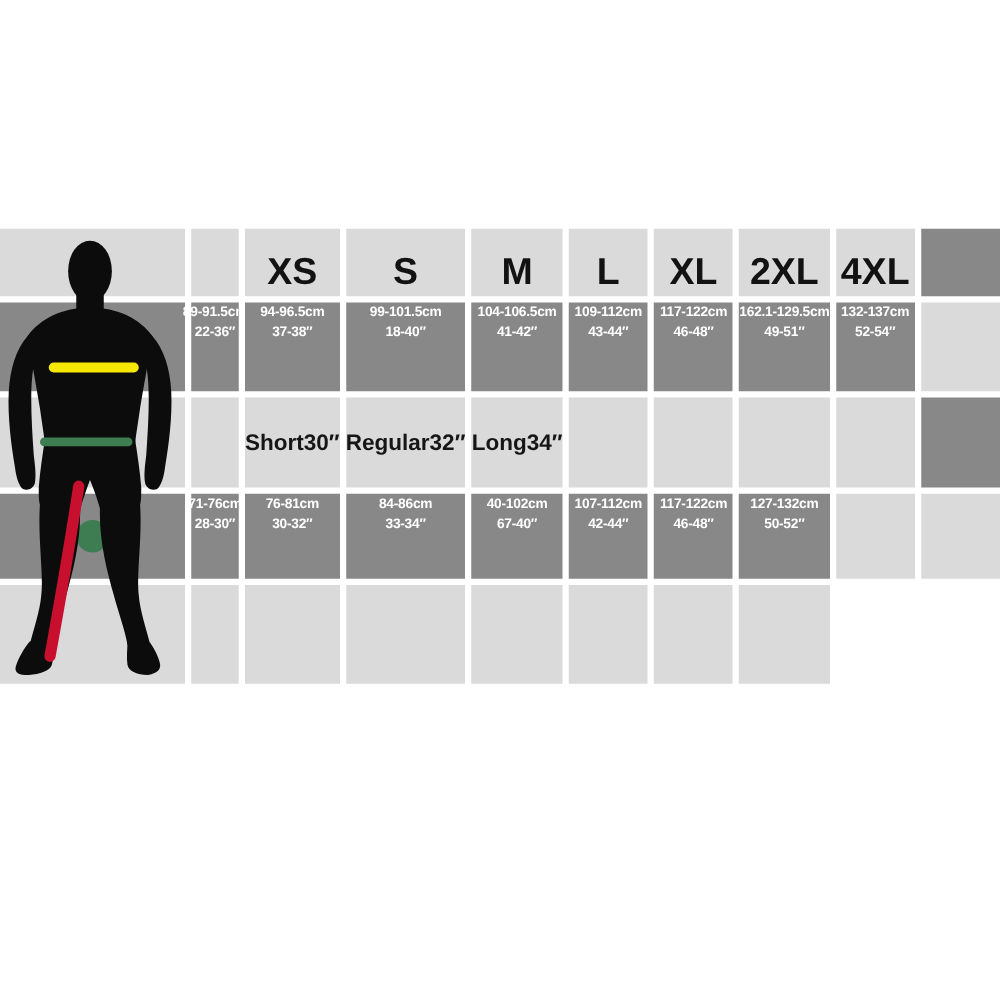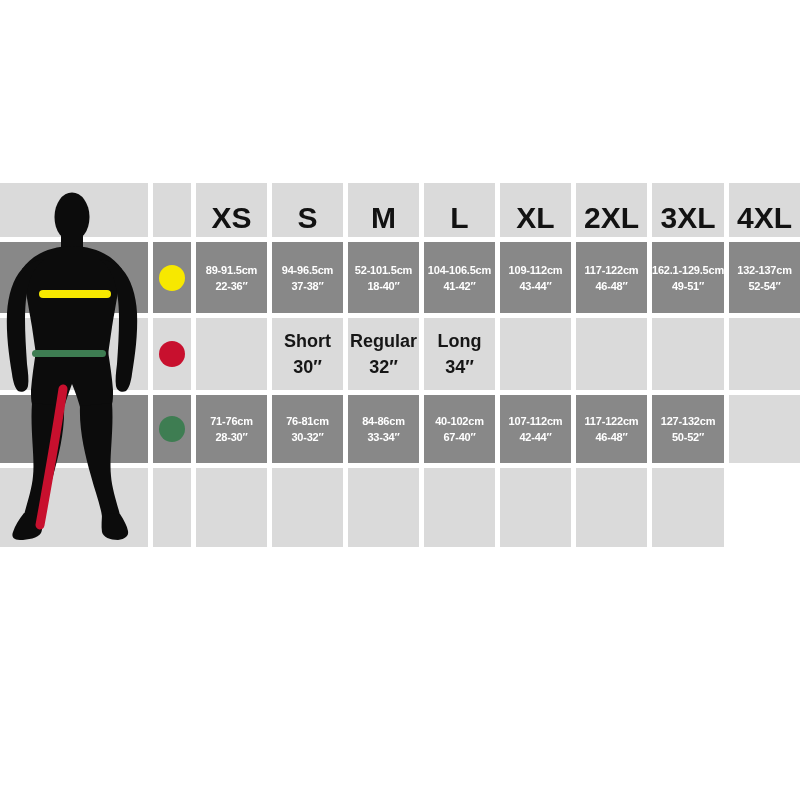--- a/index.html
+++ b/index.html
@@ -18,26 +18,26 @@
   .c{position:relative;}
   .light{background:#dadada;}
   .dark{background:#888888;}
 
   .hdr{
     display:flex;align-items:center;justify-content:center;
     padding-top:16px;box-sizing:border-box;
     font-weight:bold;font-size:30px;color:#121212;letter-spacing:0px;
   }
   .val{
-    display:flex;flex-direction:column;align-items:center;justify-content:center;
+    display:flex;flex-direction:column;align-items:center;justify-content:flex-start;
     color:#ffffff;font-weight:bold;font-size:11px;line-height:16px;
     letter-spacing:-0.2px;white-space:nowrap;text-align:center;
   }
   .fit{
-    display:flex;flex-direction:column;align-items:center;justify-content:center;
+    display:flex;flex-direction:row;align-items:center;justify-content:center;
     color:#161616;font-weight:bold;font-size:18px;line-height:26px;
     white-space:nowrap;text-align:center;
   }
   .dotc{display:flex;align-items:center;justify-content:center;}
   .dot{width:26px;height:26px;border-radius:50%;}
 
   .figure-svg{position:absolute;left:0;top:0;width:150px;height:364px;}
 </style>
 </head>
 <body>
@@ -47,37 +47,36 @@
     <div class="grid">
 
       <div class="c light"></div>
       <div class="c light"></div>
       <div class="c light hdr">XS</div>
       <div class="c light hdr">S</div>
       <div class="c light hdr">M</div>
       <div class="c light hdr">L</div>
       <div class="c light hdr">XL</div>
       <div class="c light hdr">2XL</div>
-      <div class="c light hdr">3XL</div>
       <div class="c light hdr">4XL</div>
 
       <div class="c dark"></div>
       <div class="c dark dotc">
         <span class="dot" style="background-color: rgb(247, 232, 0);"></span>
       </div>
       <div class="c dark val">
           <span>89-91.5cm</span>
           <span>22-36″</span>
         </div>
       <div class="c dark val">
           <span>94-96.5cm</span>
           <span>37-38″</span>
         </div>
       <div class="c dark val">
-          <span>52-101.5cm</span>
+          <span>99-101.5cm</span>
           <span>18-40″</span>
         </div>
       <div class="c dark val">
           <span>104-106.5cm</span>
           <span>41-42″</span>
         </div>
       <div class="c dark val">
           <span>109-112cm</span>
           <span>43-44″</span>
         </div>

